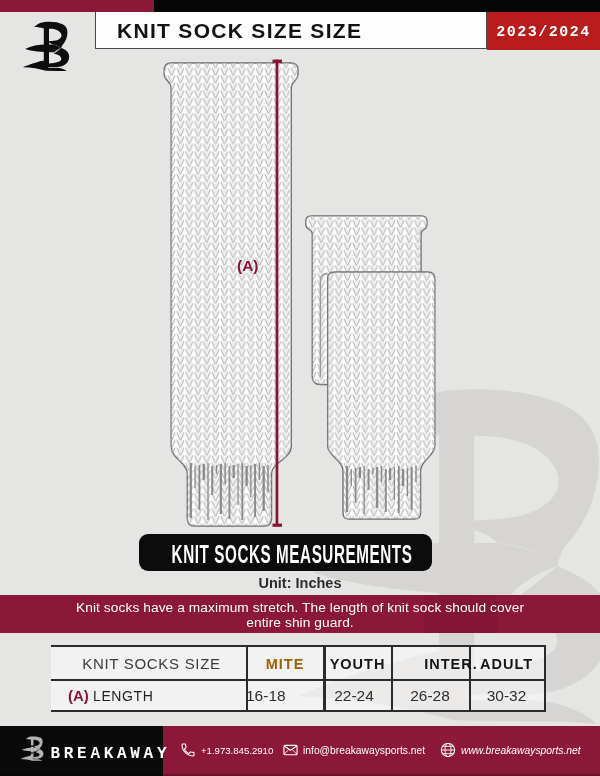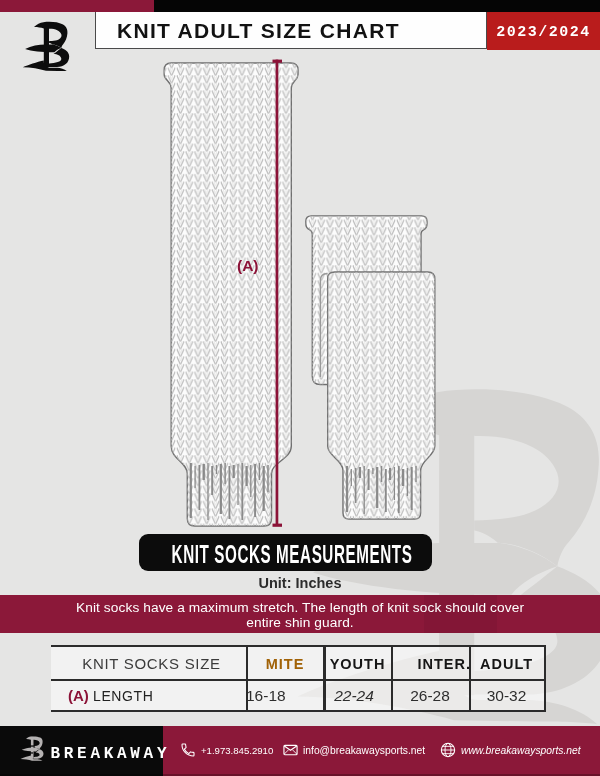--- a/index.html
+++ b/index.html
@@ -100,21 +100,21 @@
 </g>
 
 <text x="237" y="271" font-family="Liberation Sans, sans-serif" font-size="15.5" font-weight="bold" fill="#8b1237">(A)</text>
 </svg>
 
 <div class="abs" style="left:0;top:0;width:154px;height:12.4px;background:#8b1839;"></div>
 
 <div class="abs" style="left:154px;top:0;width:446px;height:12.4px;background:#050505;"></div>
 
 <div class="abs" style="left:95px;top:12.4px;width:392px;height:37.1px;background:#fefefe;border-left:1.5px solid #4a4a4a;border-right:1.5px solid #4a4a4a;border-bottom:1.5px solid #4a4a4a;box-sizing:border-box;">
-  <div class="abs" style="left:21px;top:7px;font-size:21px;font-weight:bold;letter-spacing:1.3px;color:#121212;">KNIT ADULT SIZE CHART</div>
+  <div class="abs" style="left:21px;top:7px;font-size:21px;font-weight:bold;letter-spacing:1.3px;color:#121212;">KNIT SOCK SIZE SIZE</div>
 </div>
 
 <div class="abs" style="left:487px;top:12px;width:113px;height:38px;background:#b91c1c;color:#fff;">
   <div class="abs" style="left:0;top:12px;width:113px;text-align:center;font-family:'Liberation Mono',monospace;font-size:15px;font-weight:bold;letter-spacing:1.5px;">2023/2024</div>
 </div>
 
 <svg class="abs" style="left:22px;top:20.6px;" width="48" height="50.5" viewBox="0 0 48 50.5">
 <use href="#blogo" fill="#0d0d0d"></use>
 </svg>
 
@@ -149,29 +149,29 @@
 <div class="abs" style="left:469px;top:644.8px;width:2.4px;height:67px;background:#2b2b2b;"></div>
 
 <div class="abs" style="left:543.8px;top:644.8px;width:2.6px;height:67px;background:#2b2b2b;"></div>
 
 <div class="abs" style="left:54px;top:655px;width:195px;text-align:center;font-size:15px;color:#3b3b3b;letter-spacing:0.7px;">KNIT SOCKS SIZE</div>
 
 <div class="abs" style="left:246px;top:656px;width:78px;text-align:center;font-size:14.5px;font-weight:bold;color:#a16207;letter-spacing:1px;">MITE</div>
 
 <div class="abs" style="left:324px;top:656px;width:67px;text-align:center;font-size:14.5px;font-weight:bold;color:#161616;letter-spacing:1px;">YOUTH</div>
 
-<div class="abs" style="left:393px;top:656px;width:78px;text-align:right;font-size:14.5px;font-weight:bold;color:#161616;letter-spacing:1px;">INTER.</div>
+<div class="abs" style="left:412px;top:656px;width:78px;text-align:center;font-size:14.5px;font-weight:bold;color:#161616;letter-spacing:1px;">INTER.</div>
 
 <div class="abs" style="left:469px;top:656px;width:75px;text-align:center;font-size:14.5px;font-weight:bold;color:#161616;letter-spacing:1px;">ADULT</div>
 
 <div class="abs" style="left:68px;top:687px;font-size:15px;text-align:center;"><span style="font-weight:bold;color:#8b1237;">(A)</span> <span style="font-size:14px;color:#222;letter-spacing:0.6px;">LENGTH</span></div>
 
 <div class="abs" style="left:246px;top:687px;width:78px;text-align:left;font-size:15.5px;color:#2e2e2e;">16-18</div>
 
-<div class="abs" style="left:324px;top:687px;width:60px;text-align:center;font-size:15.5px;color:#2e2e2e;font-style:italic;">22-24</div>
+<div class="abs" style="left:324px;top:687px;width:60px;text-align:center;font-size:15.5px;color:#2e2e2e;">22-24</div>
 
 <div class="abs" style="left:391px;top:687px;width:78px;text-align:center;font-size:15.5px;color:#2e2e2e;">26-28</div>
 
 <div class="abs" style="left:469px;top:687px;width:75px;text-align:center;font-size:15.5px;color:#2e2e2e;">30-32</div>
 
 <div class="abs" style="left:0;top:726px;width:163px;height:50px;background:#0a0a0a;"></div>
 
 <div class="abs" style="left:163px;top:726px;width:437px;height:50px;background:#8b1839;"></div>
 
 <svg class="abs" style="left:20px;top:736px;" width="24" height="25" viewBox="0 0 48 50.5">

